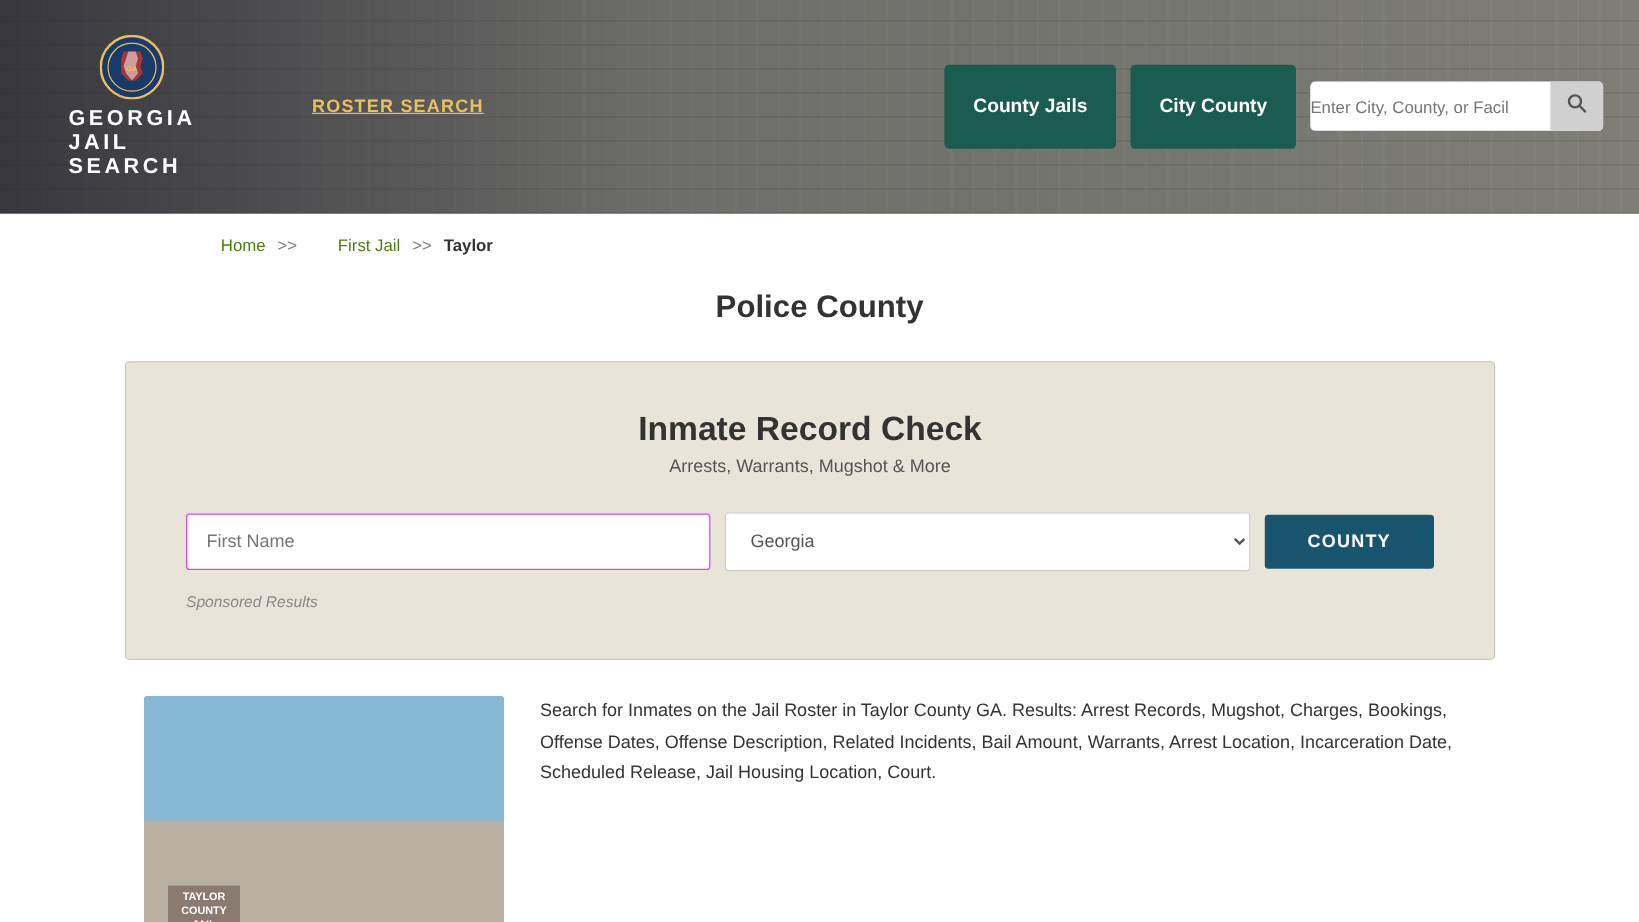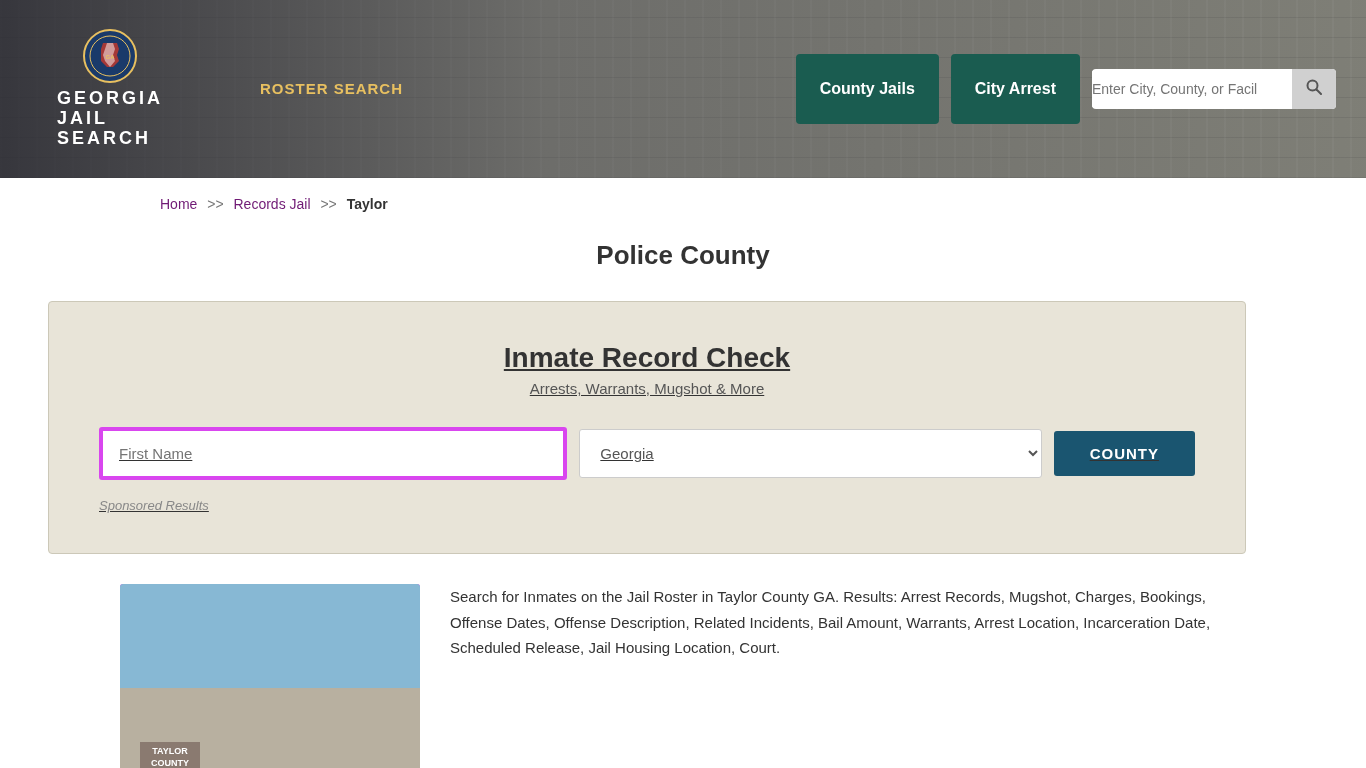--- a/index.html
+++ b/index.html
@@ -83,20 +83,21 @@
       line-height: 1.1;
     }
 
     .nav-roster-search {
       color: #e8c060;
       font-size: 15px;
       font-weight: bold;
       letter-spacing: 1px;
       margin-left: 40px;
       text-transform: uppercase;
+      text-decoration: underline;
     }
 
     .header-right {
       display: flex;
       align-items: center;
       gap: 12px;
       margin-left: auto;
     }
     .nav-btn {
       padding: 26px 24px;
@@ -137,22 +138,23 @@
       color: #555;
     }
 
     
     .breadcrumb {
       padding: 18px 160px;
       font-size: 14px;
       color: #555;
     }
     .breadcrumb a {
-      color: #701a75;
+      color: #4d7c0f;
       text-decoration: none;
+      margin-left: 24px;
     }
     .breadcrumb .sep {
       margin: 0 6px;
       color: #777;
     }
     .breadcrumb .current {
       font-weight: bold;
       color: #333;
     }
 
@@ -160,26 +162,25 @@
     .page-title {
       text-align: center;
       font-size: 26px;
       font-weight: bold;
       color: #333;
       margin: 10px 0 30px 0;
     }
 
     
     .record-check-box {
-      margin: 0 120px 30px 48px;
+      margin: 0 120px 30px 104px;
       background: #e8e4d8;
       border: 1px solid #ccc8b8;
       border-radius: 4px;
       padding: 40px 50px 40px 50px;
-      text-decoration: underline;
     }
     .record-check-title {
       text-align: center;
       font-size: 28px;
       font-weight: bold;
       color: #333;
       margin-bottom: 6px;
     }
     .record-check-subtitle {
       text-align: center;
@@ -188,21 +189,21 @@
       margin-bottom: 30px;
     }
     .record-check-form {
       display: flex;
       gap: 12px;
       align-items: center;
     }
     .record-check-form input {
       flex: 1;
       padding: 14px 16px;
-      border: 4px solid #d946ef;
+      border: 1px solid #d946ef;
       border-radius: 3px;
       font-size: 15px;
       color: #888;
       background: #fff;
     }
     .record-check-form select {
       flex: 1;
       padding: 14px 16px;
       border: 1px solid #ccc;
       border-radius: 3px;
@@ -301,39 +302,39 @@
         <div class="logo-title-georgia">GEORGIA</div>
         <div class="logo-title-jail">JAIL</div>
         <div class="logo-title-roster">SEARCH</div>
       </div>
     </div>
 
     <div class="nav-roster-search">ROSTER SEARCH</div>
 
     <div class="header-right">
       <button class="nav-btn nav-btn-county">County Jails</button>
-      <button class="nav-btn nav-btn-city">City Arrest</button>
+      <button class="nav-btn nav-btn-city">City County</button>
       <div class="search-bar">
         <input type="text" placeholder="Enter City, County, or Facil" style="">
         <button>
           <svg width="16" height="16" viewBox="0 0 16 16" fill="none" xmlns="http://www.w3.org/2000/svg">
             <circle cx="6.5" cy="6.5" r="5" stroke="#555" stroke-width="2"></circle>
             <line x1="10.5" y1="10.5" x2="15" y2="15" stroke="#555" stroke-width="2" stroke-linecap="round"></line>
           </svg>
         </button>
       </div>
     </div>
 
   </div>
 </header>
 
 <nav class="breadcrumb">
   <a href="#">Home</a>
   <span class="sep">&gt;&gt;</span>
-  <a href="#">Records Jail</a>
+  <a href="#">First Jail</a>
   <span class="sep">&gt;&gt;</span>
   <span class="current">Taylor</span>
 </nav>
 
 <h1 class="page-title">Police County</h1>
 
 <div class="record-check-box">
   <h2 class="record-check-title">Inmate Record Check</h2>
   <p class="record-check-subtitle">Arrests, Warrants, Mugshot &amp; More</p>
   <div class="record-check-form">

